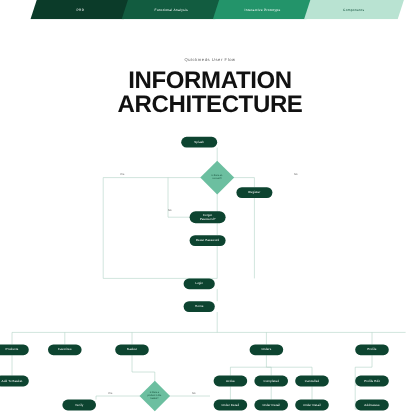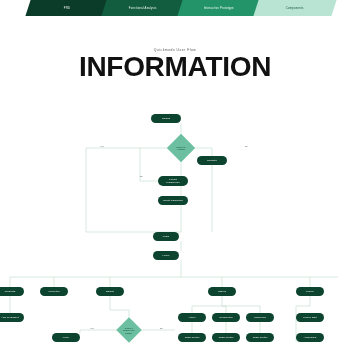--- a/index.html
+++ b/index.html
@@ -29,21 +29,21 @@
   
   #headline{
     position:absolute;top:48px;left:0;width:350px;
     text-align:center;
   }
   #eyebrow{
     font-size:3.4px;letter-spacing:.5px;color:#555;
     margin-bottom:5px;
   }
   #title{
-    font-size:28px;line-height:20px;font-weight:bold;
+    font-size:20px;line-height:20px;font-weight:bold;
     letter-spacing:-.3px;color:#111;
   }
   
   #canvas{
     position:absolute;left:0;top:0;width:350px;height:350px;
   }
   .node{
     position:absolute;
     background:#0d4430;
     border-radius:9px;
@@ -90,20 +90,21 @@
     </div>
     <div class="tab light" style="left: 256px; width: 78px; background: rgb(185, 227, 210);">
       <span>Components</span>
     </div>
   </div>
 
 <div id="headline">
   <div id="eyebrow">Quickmeds User Flow</div>
   <div id="title">
     <div>INFORMATION</div>
+    <div>ARCHITECTURE</div>
   </div>
 </div>
 
 <div id="canvas">
   <svg id="wires">
       <path d="M181,123 L181,138"></path>
       <path d="M171,148 L86,148 L86,232 L181,232"></path>
       <path d="M191,148 L212,148 L212,156"></path>
       <path d="M212,165 L212,232"></path>
       <path d="M181,158 L181,177"></path>

